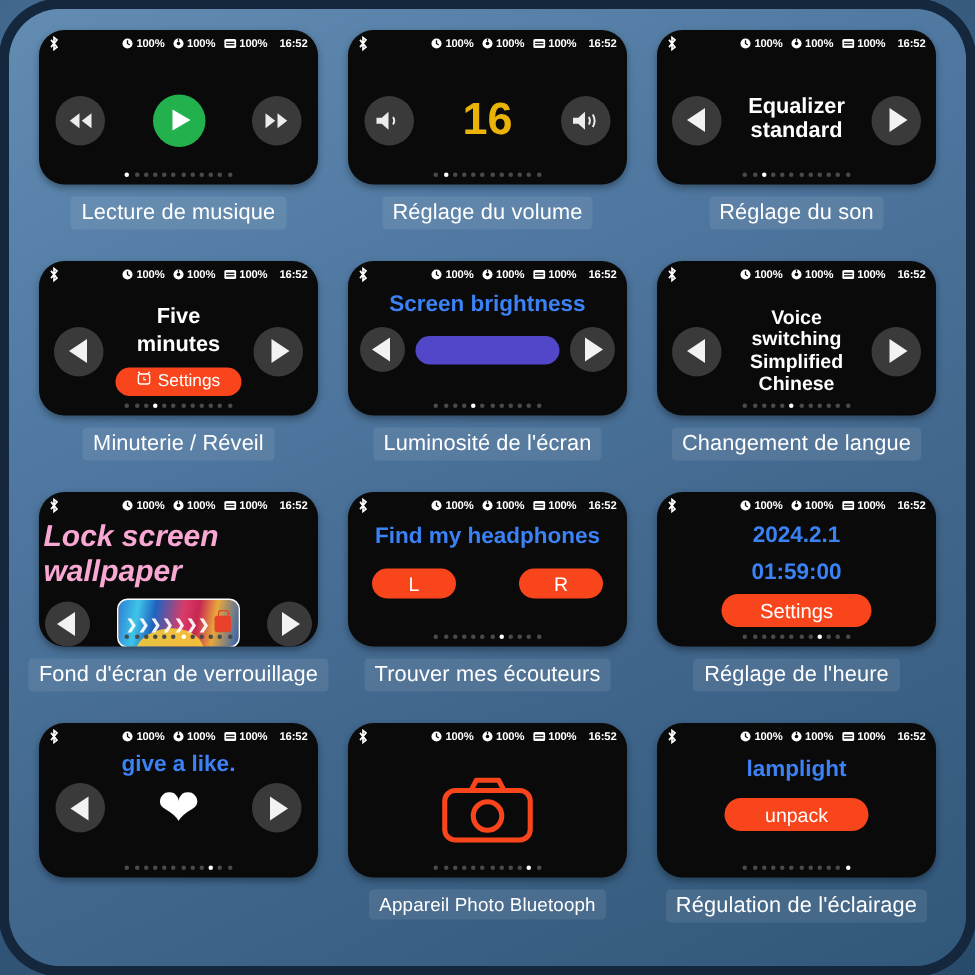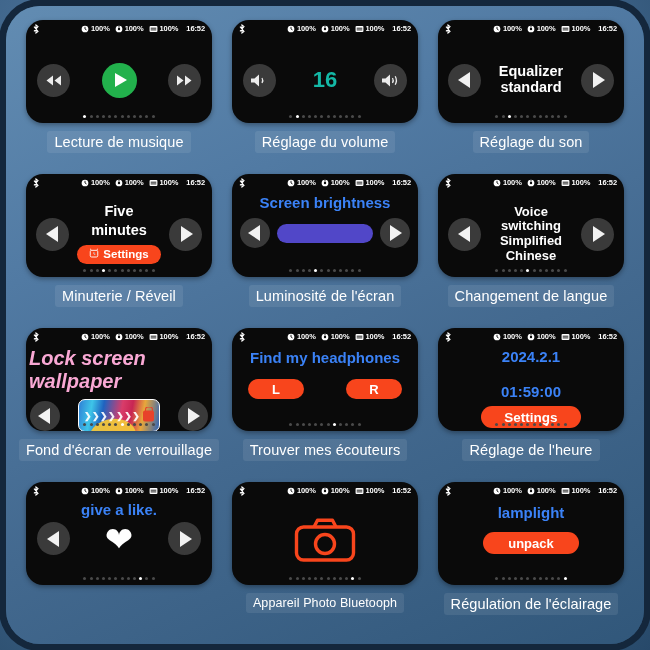--- a/index.html
+++ b/index.html
@@ -130,32 +130,32 @@
     flex: 1;
     display: flex;
     flex-direction: column;
     align-items: center;
     justify-content: center;
     color: #ffffff;
     text-align: center;
     line-height: 1.08;
   }
 
-  .big-num { font-size: 22px; font-weight: bold; color: #14b8a6; }
+  .big-num { font-size: 30px; font-weight: bold; color: #eab308; }
   .twoline { font-size: 14.5px; font-weight: bold; }
   .fourline { font-size: 13px; font-weight: bold; line-height: 1.12; }
   .title-wide { font-size: 20px; font-weight: bold; color:#f9a8d4;font-style:italic; }
   .title-mid { font-size: 15px; font-weight: bold; color:#3b82f6; }
 
   
   .pill {
     background: #f8451c;
     color: #ffffff;
     border-radius: 20px;
-    font-weight: bold;
+    font-weight: normal;
     display: flex;
     align-items: center;
     justify-content: center;
     gap: 4px;
   }
   .pill-settings { width: 84px; height: 19px; font-size: 11.5px; }
   .pill-lr { width: 56px; height: 20px; font-size: 13px; }
   .pill-wide { width: 100px; height: 22px; font-size: 13.5px; }
   .pill-unpack { width: 96px; height: 22px; font-size: 13px; }
 
@@ -797,21 +797,21 @@
                     <rect x="0.6" y="1.2" width="9.8" height="7.6" rx="1.3" fill="#fff"></rect>
                     <rect x="2" y="3.4" width="7" height="1.1" fill="#0a0a0a"></rect>
                     <rect x="2" y="5.6" width="7" height="1.1" fill="#0a0a0a"></rect>
                   </svg></span>
               <span>100%</span>
             </span>
             <span class="sb-time">16:52</span>
           </div>
           <div class="screen" style="justify-content:flex-start;padding-top:3px;">
             <div class="title-mid">2024.2.1</div>
-            <div class="title-mid" style="margin-top:18px;">01:59:00</div>
+            <div class="title-mid" style="margin-top:8px;">01:59:00</div>
             <div class="pill pill-wide" style="margin-top:6px;">Settings</div>
           </div>
           <div class="dots">
             <span class="dot"></span>
               <span class="dot"></span>
               <span class="dot"></span>
               <span class="dot"></span>
               <span class="dot"></span>
               <span class="dot"></span>
               <span class="dot"></span>

